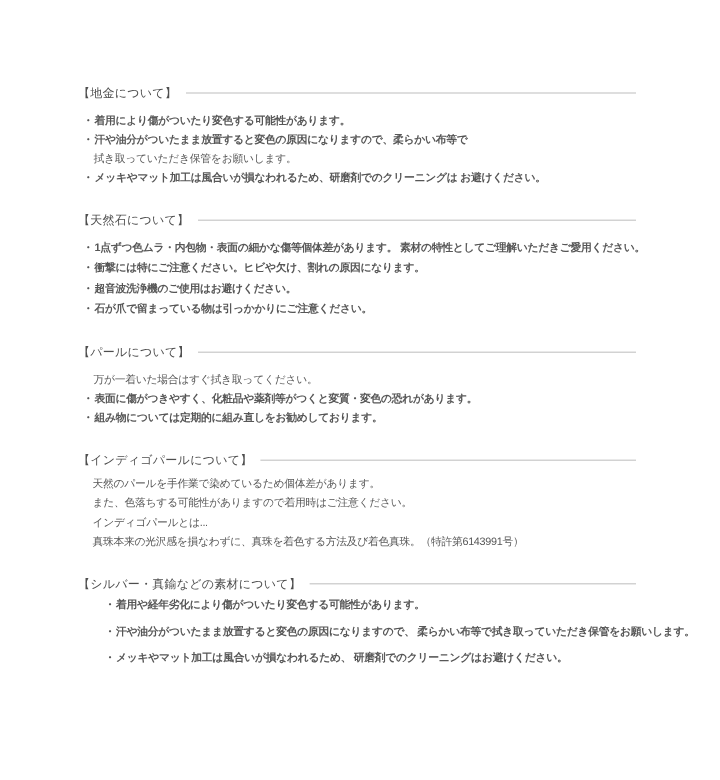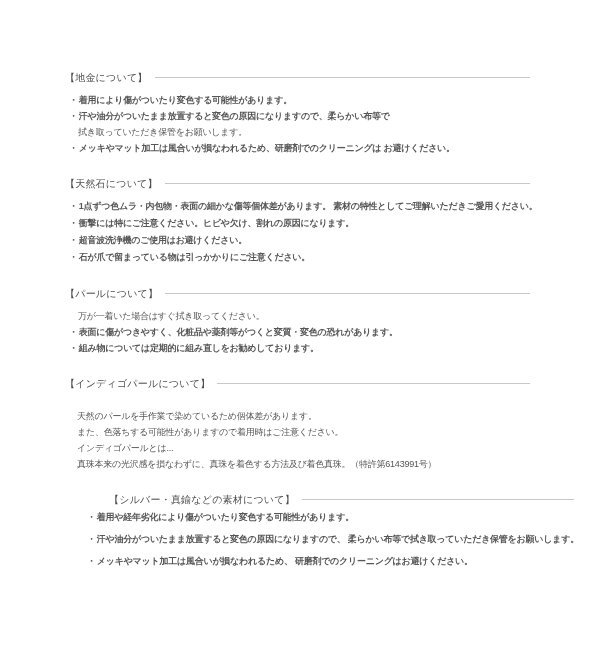--- a/index.html
+++ b/index.html
@@ -48,22 +48,22 @@
     font-size: 9px;
     letter-spacing: -0.25px;
     white-space: nowrap;
     color: #575757;
   }
   .line.bullet { padding-left: 4px; font-weight: bold; }
   .line.cont   { padding-left: 13px; font-family: Liberation Serif, serif; }
   .line.plain  { padding-left: 0; margin-left: 12px; }
   .marker { margin-right: 1px; }
   .sec.s2 .line { height: 17px; line-height: 17px; }
-  .sec.s4 .sec-header { margin-bottom: 18px; }
-  .sec.s5 .sec-header { margin-bottom: 0; margin-left: 44px; }
+  .sec.s4 .sec-header { margin-bottom: 5px; }
+  .sec.s5 .sec-header { margin-bottom: 0; }
   .sec.s5 .line { height: 22px; line-height: 22px; margin-left: 18px; }
   .sec.s5 { margin-bottom: 0; }
 </style>
 </head>
 <body>
 
 <div class="page">
 
   <section class="sec s1">
     <div class="sec-header">

